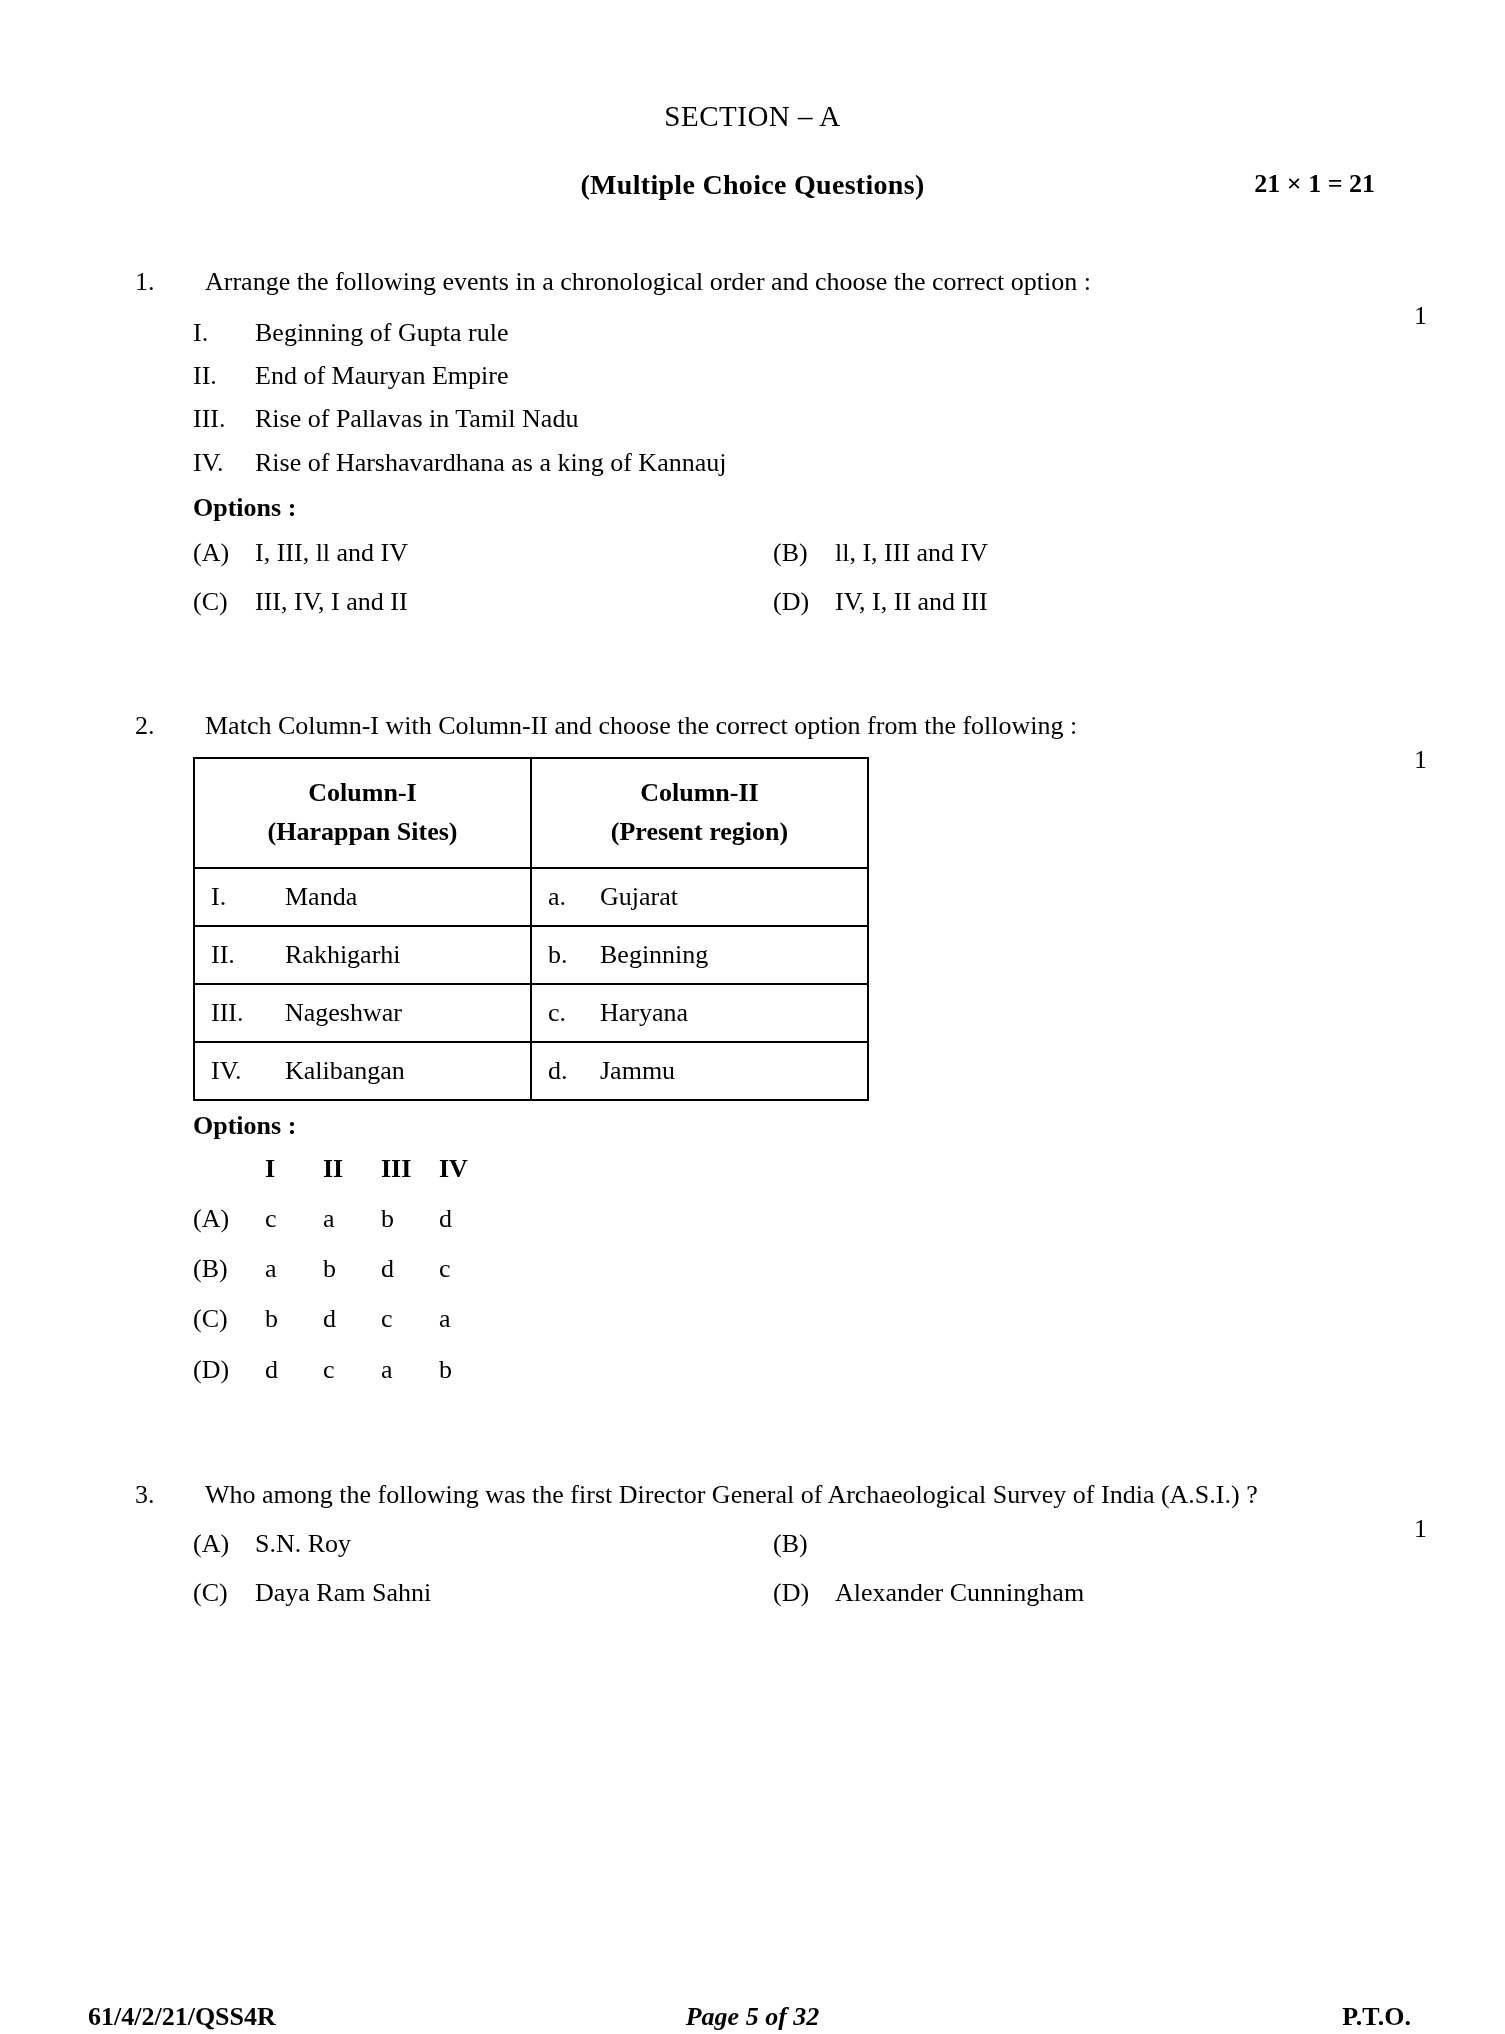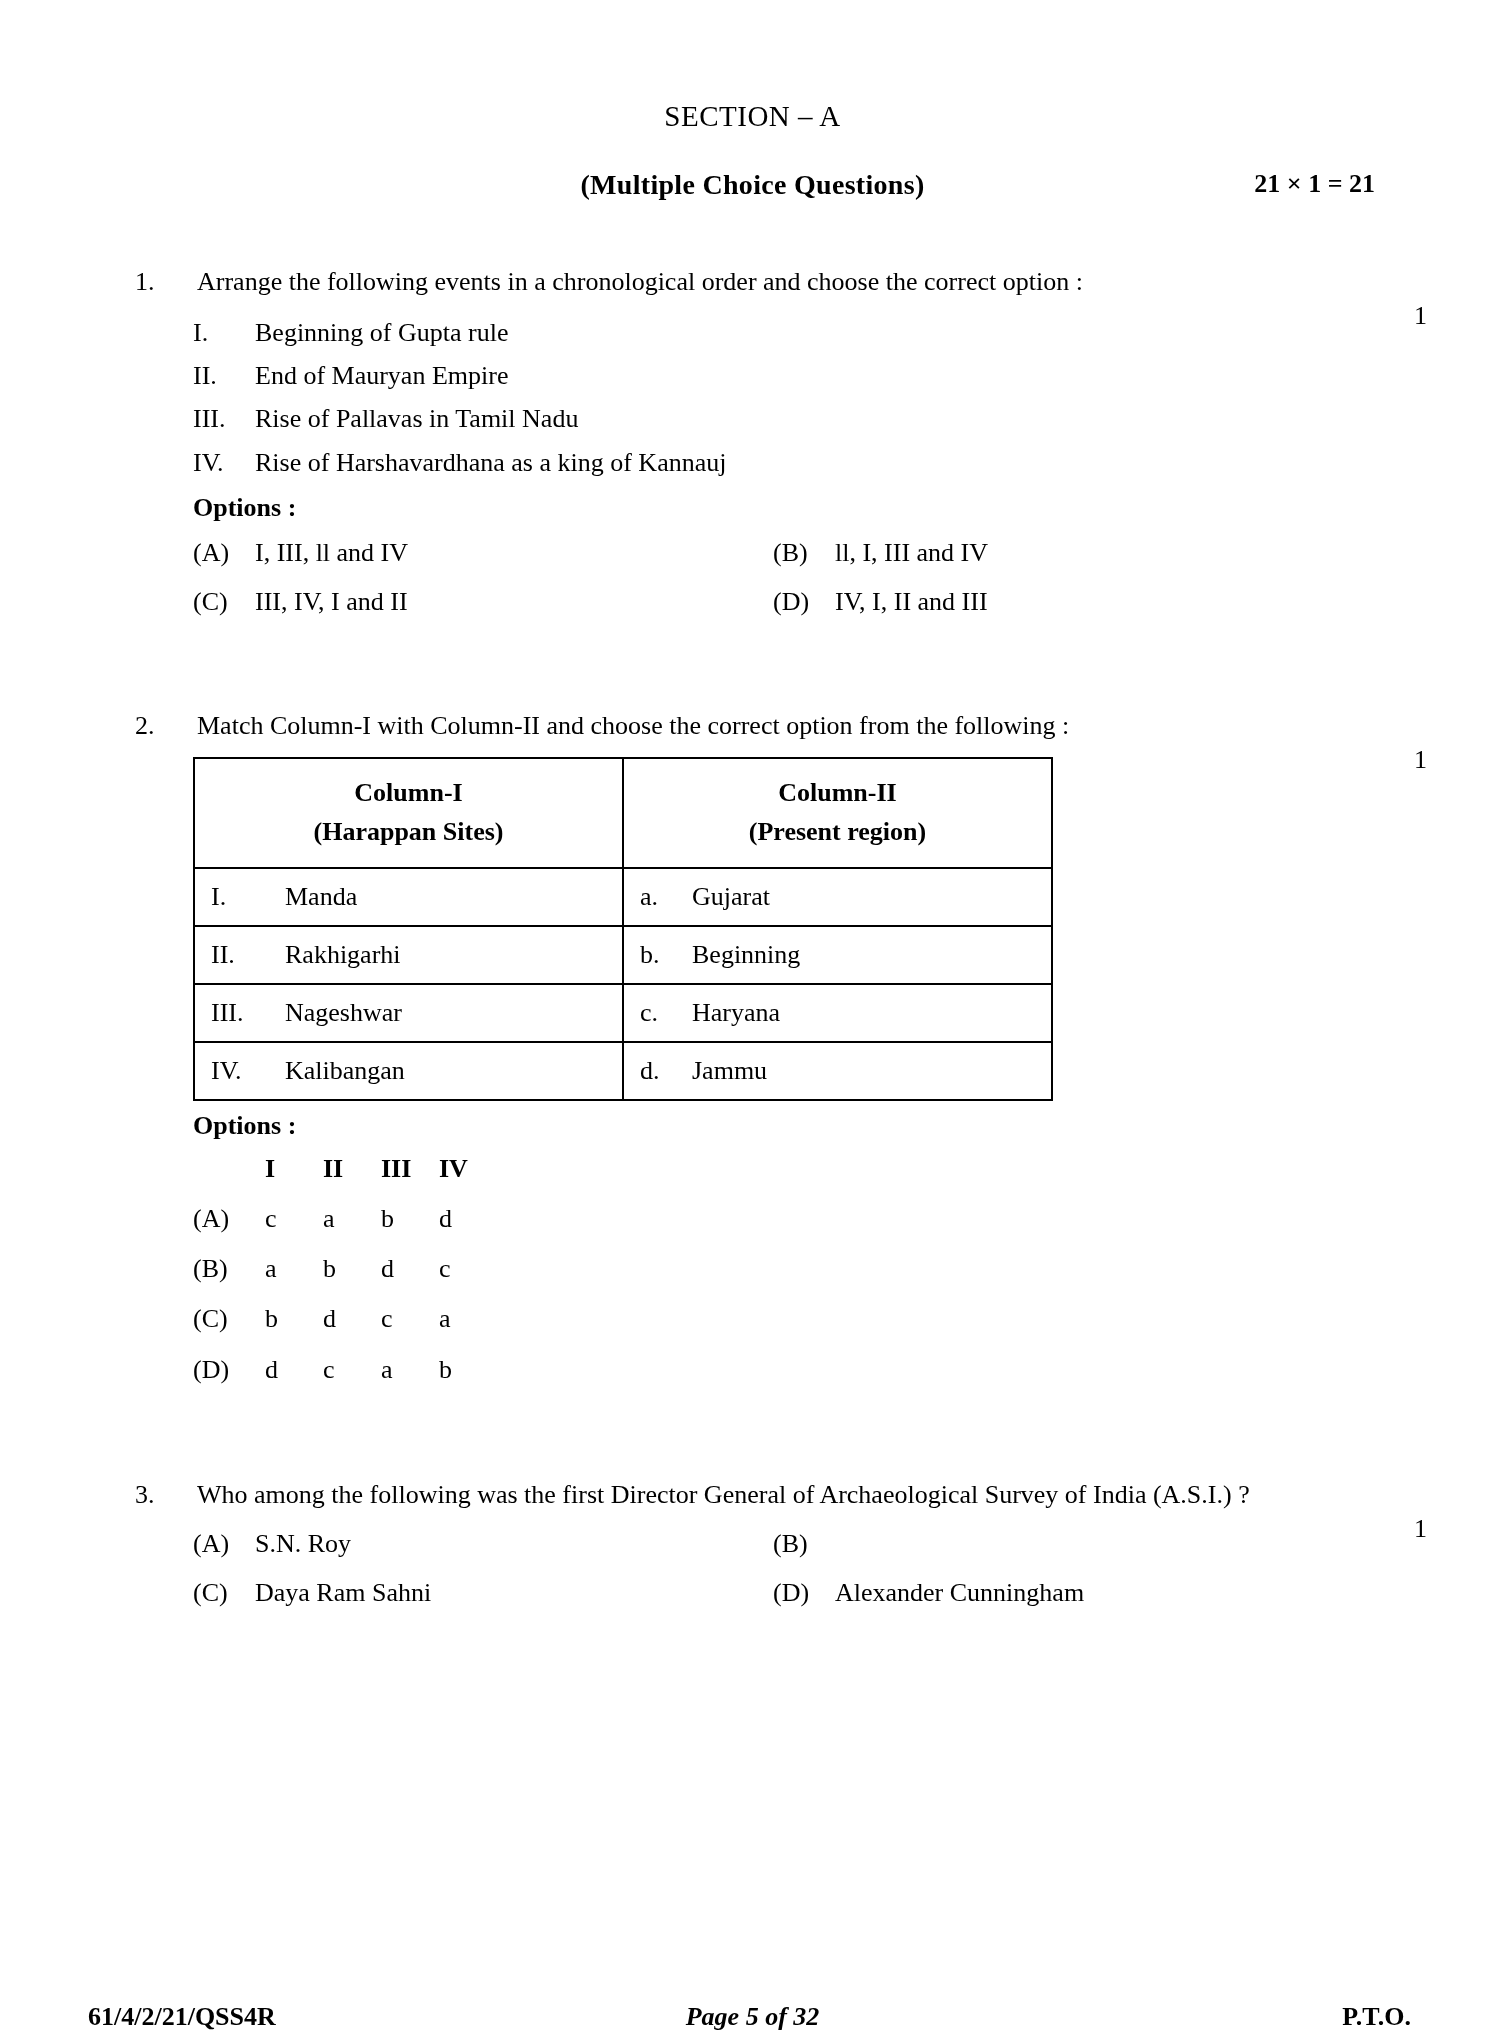--- a/index.html
+++ b/index.html
@@ -62,20 +62,21 @@
   }
   .q-num {
     width: 62px;
     flex: 0 0 62px;
     font-size: 26px;
     line-height: 1.45;
   }
   .q-body {
     flex: 1 1 auto;
     position: relative;
+    margin-left: 8px;
   }
   .q-text {
     font-size: 26px;
     line-height: 1.45;
     text-align: justify;
     text-align-last: left;
     padding-right: 52px;
   }
   .mark {
     position: absolute;
@@ -129,21 +130,21 @@
     width: 62px;
     flex: 0 0 62px;
   }
   .opt-val { flex: 1 1 auto; }
 
   
   .match-table {
     margin-left: 58px;
     margin-top: 12px;
     border-collapse: collapse;
-    width: 860px;
+    width: 676px;
     table-layout: fixed;
   }
   .match-table td, .match-table th {
     border: 2px solid #000;
     padding: 0;
   }
   .match-table th {
     text-align: center;
     font-weight: bold;
     font-size: 26px;

